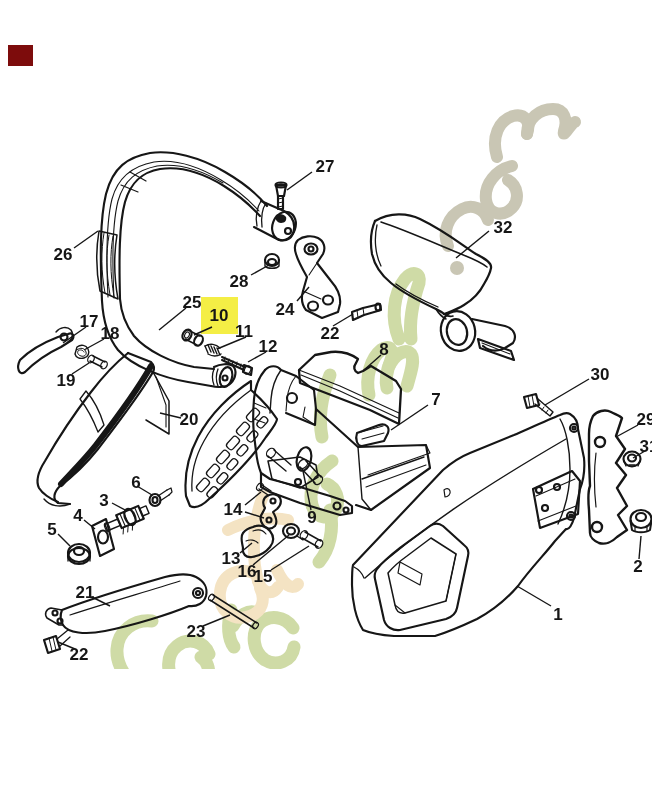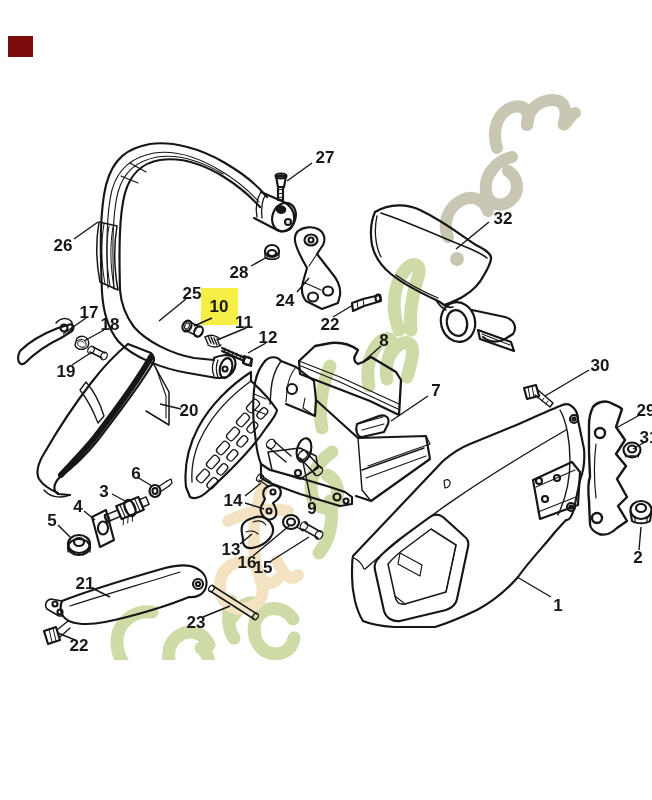--- a/index.html
+++ b/index.html
@@ -1,16 +1,16 @@
 <!DOCTYPE html>
 <html><head>
 <meta charset="utf-8">
 <style>
 html,body{margin:0;padding:0;background:#ffffff;}
-#wrap{width:652px;height:660px;position:relative;overflow:hidden;background:#8b5cf6;}
+#wrap{width:652px;height:660px;position:relative;overflow:hidden;background:#8b5cf6;margin-top:9px;}
 </style>
 </head>
 <body>
 <div id="wrap">
 <svg width="652" height="800" viewBox="0 0 652 800">
 <rect x="0" y="0" width="652" height="800" fill="#ffffff"></rect>
 
 <g id="wmg" fill="none" stroke="#cfdba6" stroke-width="13" stroke-linecap="round">
 <path d="M152,612 C134,610 118,622 117,640 C116,656 126,670 140,680 C154,690 174,700 192,708 C198,710 201,712 199,714"></path>
 <path d="M209,645 C204,632 188,628 177,637 C166,646 166,664 176,674 C187,684 204,681 208,668 C210,660 207,652 201,648"></path>

